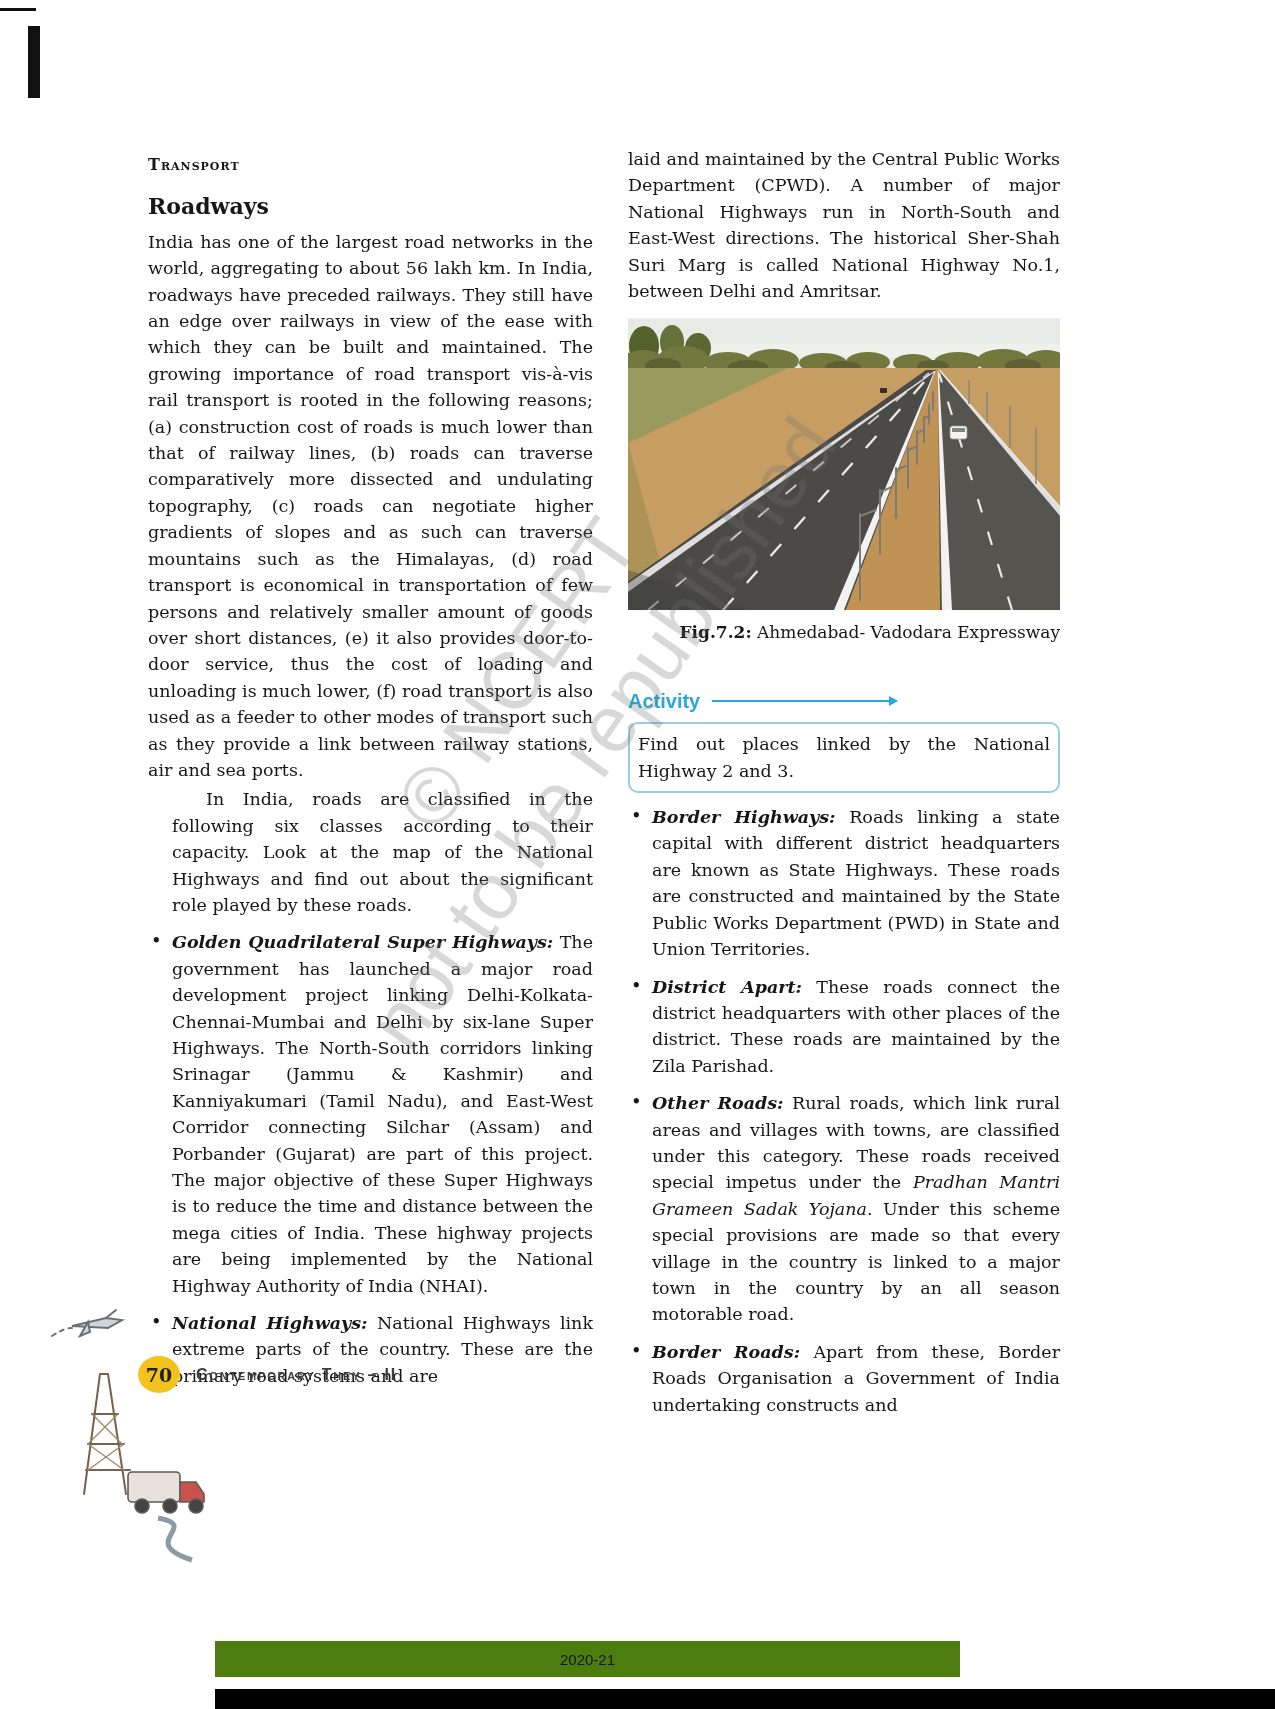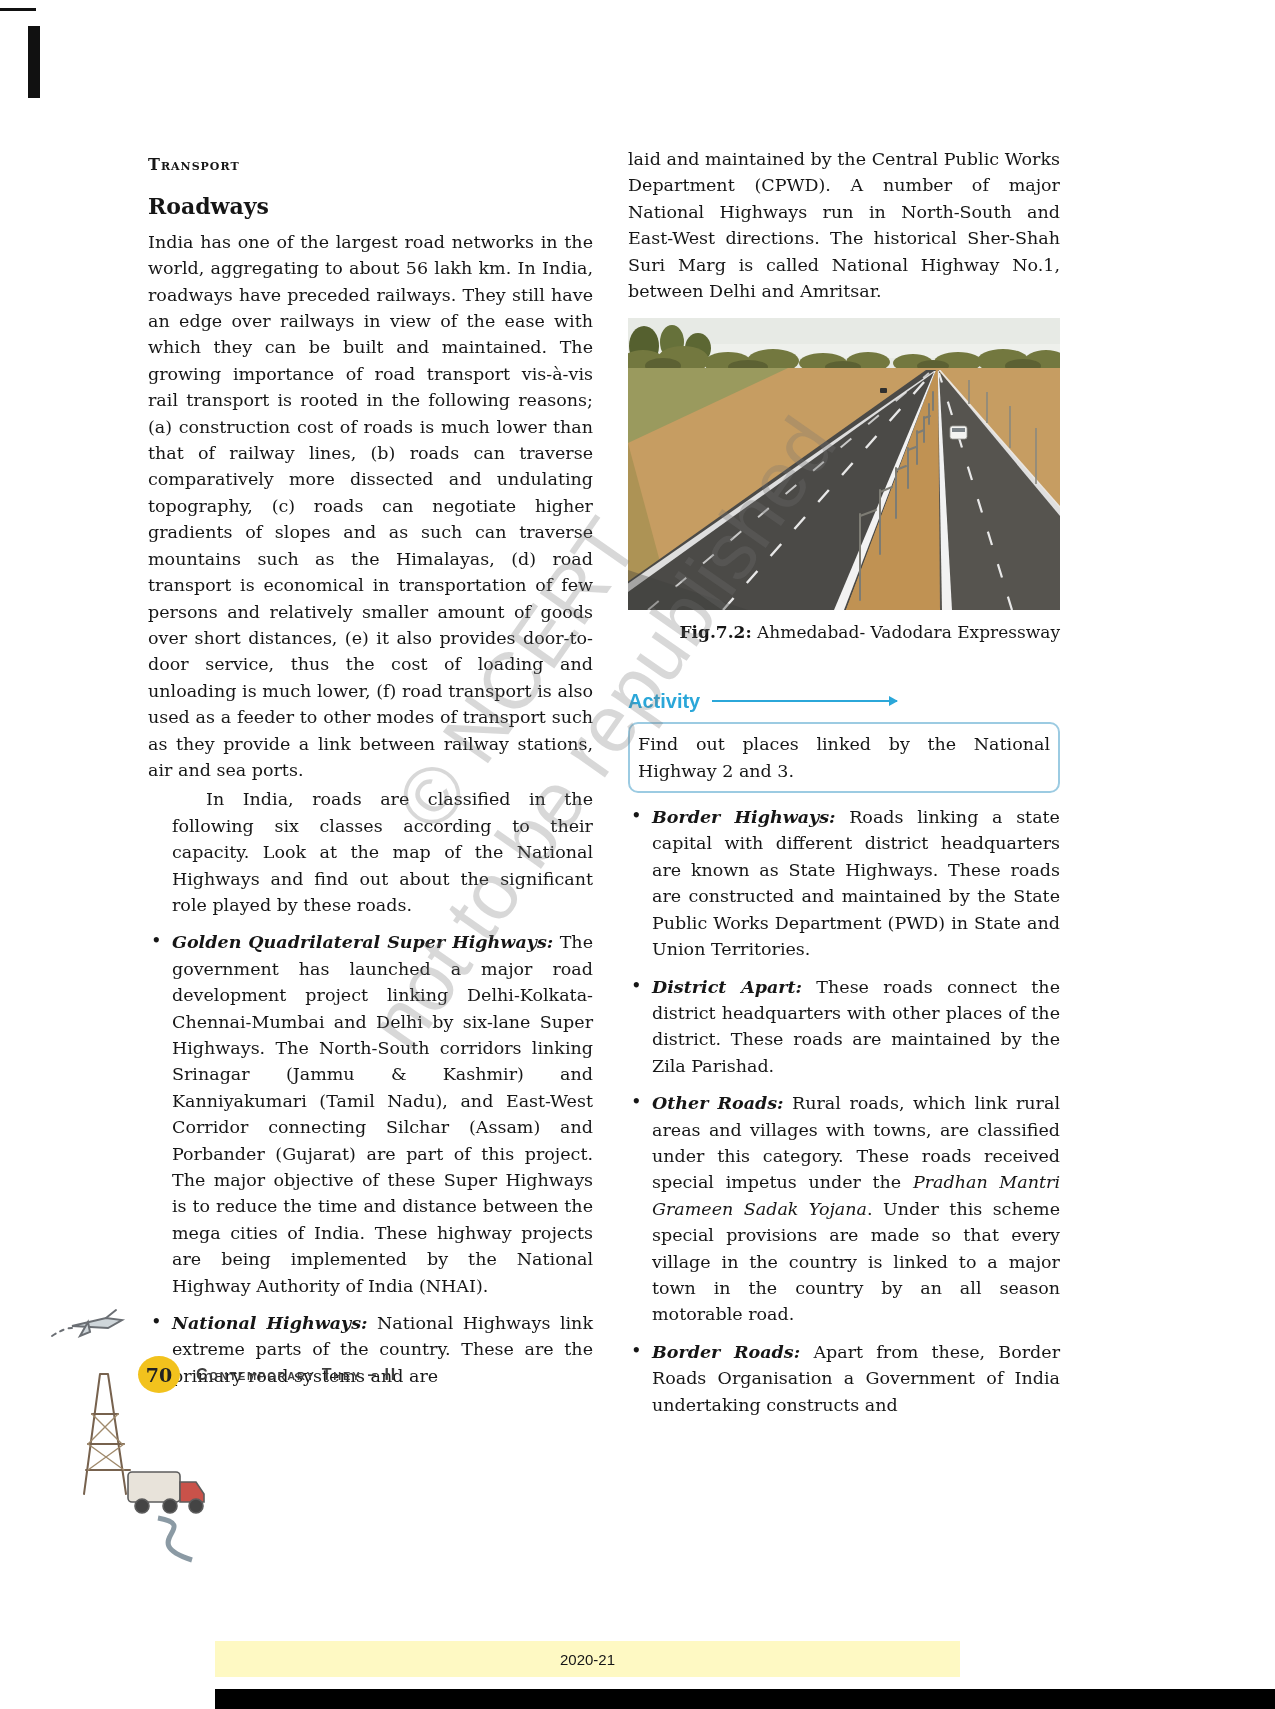--- a/index.html
+++ b/index.html
@@ -41,21 +41,21 @@
     border-left:9px solid #2ba7d9;border-top:5px solid transparent;border-bottom:5px solid transparent;}
   .activity-box{margin-top:8px;border:2px solid #9ccbe2;border-radius:10px;padding:7px 8px;}
   .activity-box p{margin:0;text-align:justify;}
 
   
   .footer-left{position:absolute;left:138px;top:1356px;display:flex;align-items:center;gap:16px;z-index:3;}
   .page-num{display:inline-flex;align-items:center;justify-content:center;width:42px;height:37px;
     border-radius:50%;background:#f2c21d;font-weight:700;font-size:19px;color:#222;}
   .book-title{font-family:"Liberation Sans",sans-serif;font-variant:small-caps;letter-spacing:1.8px;
     font-size:16px;color:#3d3d3d;font-weight:700;}
-  .year-bar{position:absolute;left:215px;top:1641px;width:745px;height:36px;background:#fef9c3;
+  .year-bar{position:absolute;left:215px;top:1641px;width:745px;height:36px;background:#4d7c0f;
     display:flex;align-items:center;justify-content:center;
     font-family:"Liberation Sans",sans-serif;font-size:15px;color:#161616;text-align:center;}
   .bottom-bar{position:absolute;left:215px;top:1689px;width:1060px;height:20px;background:#000;}
 
   
   .watermark{position:absolute;left:40px;top:600px;width:1040px;transform:rotate(-55deg);
     text-align:center;color:rgba(115,115,115,0.28);font-family:"Liberation Sans",sans-serif;
     font-size:80px;line-height:1.3;pointer-events:none;z-index:6;white-space:nowrap;}
 
   

